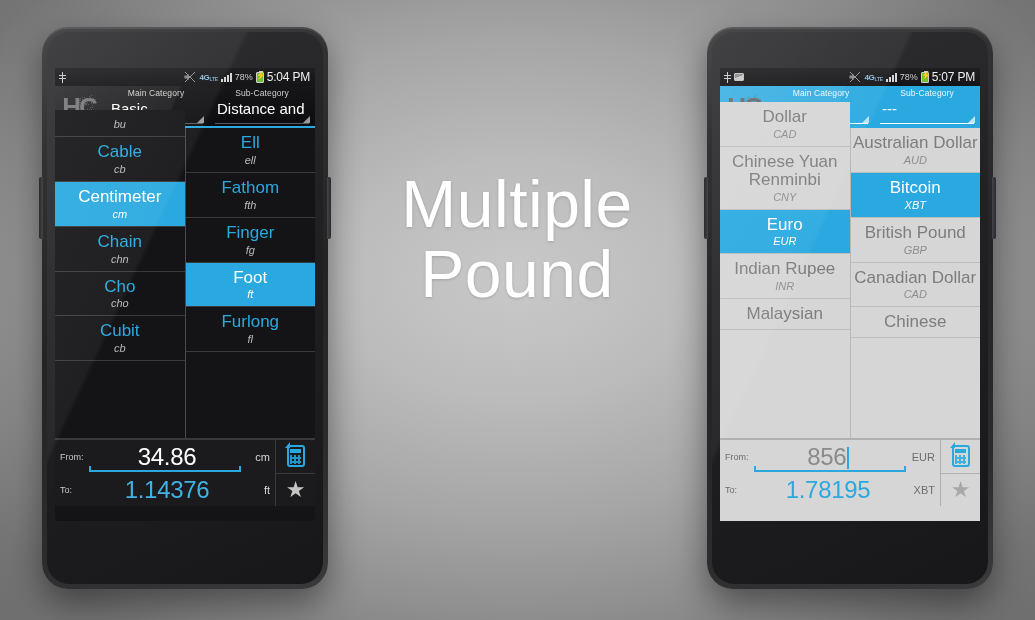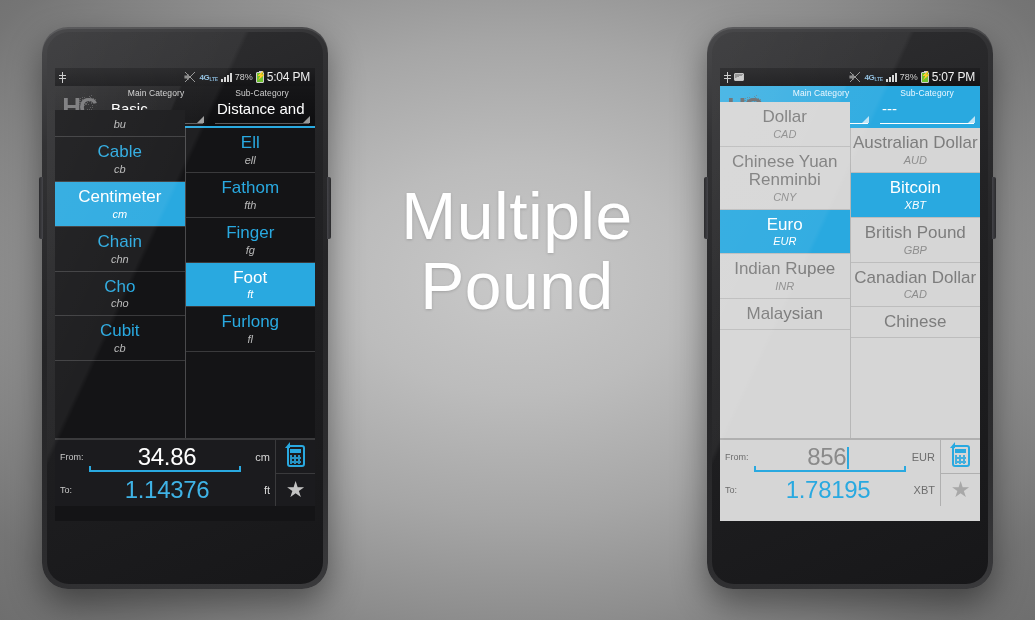--- a/index.html
+++ b/index.html
@@ -177,21 +177,21 @@
   .t-light .conv .lbl { color:#6d6d6d; }
   .t-light .conv .line.from .num { color:#8a8a8a; }
   .t-light .conv .line.to .num { color:#29a9e0; }
   .t-light .conv .unit { color:#6d6d6d; }
   .t-light .conv .btns { border-left:1px solid #b0b0b0; }
   .t-light .conv .btn + .btn { border-top:1px solid #b0b0b0; }
   .t-light .star { color:#a8a8a8; }
 
   
   .caption {
-    position:absolute; left:352px; top:182px; width:330px;
+    position:absolute; left:352px; top:170px; width:330px;
     text-align:center; color:#ffffff; line-height:1.06;
     font-size:66px; font-weight:300; letter-spacing:.5px;
     text-shadow:0 1px 3px rgba(0,0,0,.18);
   }
 </style>
 </head>
 <body>
 
 <div class="phone t-dark" style="left:42px; top:27px; width:286px; height:562px;">
   <div class="frame"></div>

